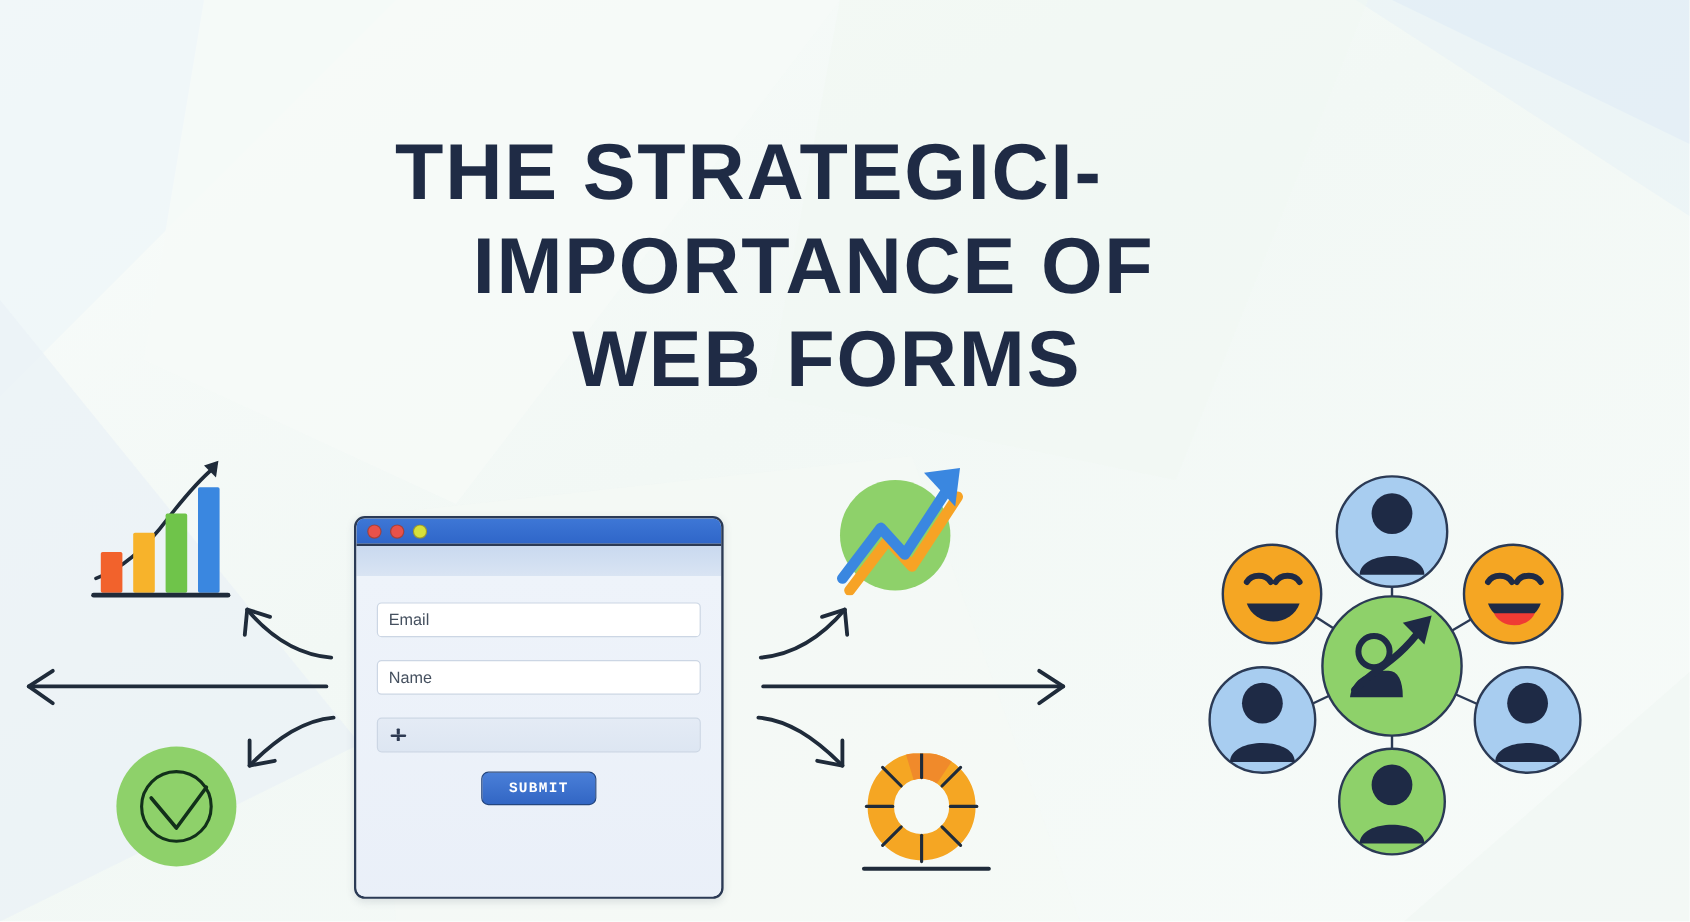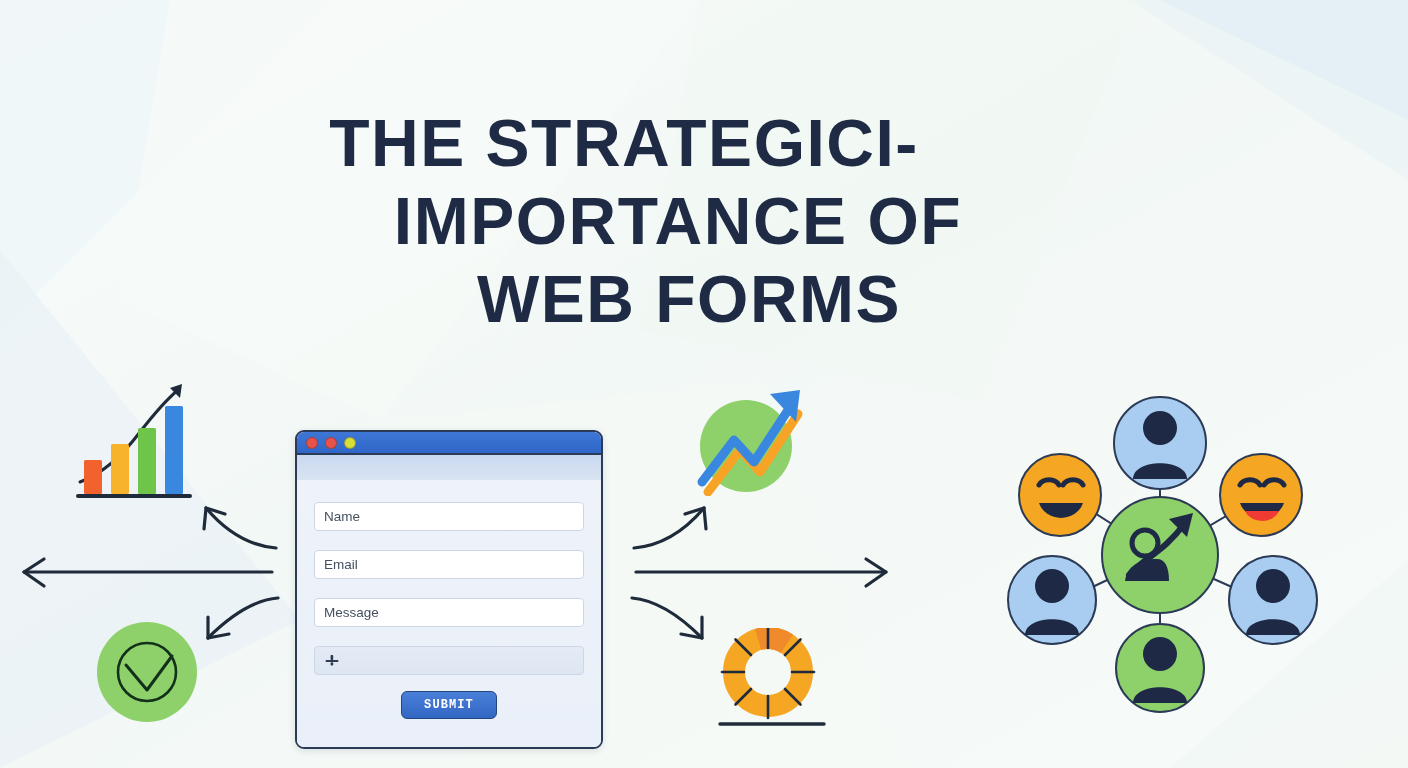--- a/index.html
+++ b/index.html
@@ -192,30 +192,27 @@
   <div class="browser-window">
     <div class="browser-titlebar">
       <span class="dot red"></span>
       <span class="dot red2"></span>
       <span class="dot yellow"></span>
     </div>
     <div class="browser-subbar"></div>
     <div class="browser-body">
 
       <div class="field">
+        <span class="field-text">Email</span>
+      </div>
+
+      <div class="field">
         <span class="field-text">Name</span>
       </div>
 
-      <div class="field">
-        <span class="field-text">Email</span>
-      </div>
-
-      <div class="field">
-        <span class="field-text">Message</span>
-      </div>
 
       <div class="field icon-field">
         <svg width="16" height="16" viewBox="0 0 16 16">
           <rect x="6.6" y="2" width="2.6" height="5" rx="0.8" fill="#2d3a52"></rect>
           <rect x="1.5" y="7" width="13" height="2.1" rx="1" fill="#2d3a52"></rect>
           <rect x="6.6" y="9.2" width="2.6" height="3.4" rx="0.8" fill="#2d3a52"></rect>
         </svg>
       </div>
 
       <div class="submit-wrap">

